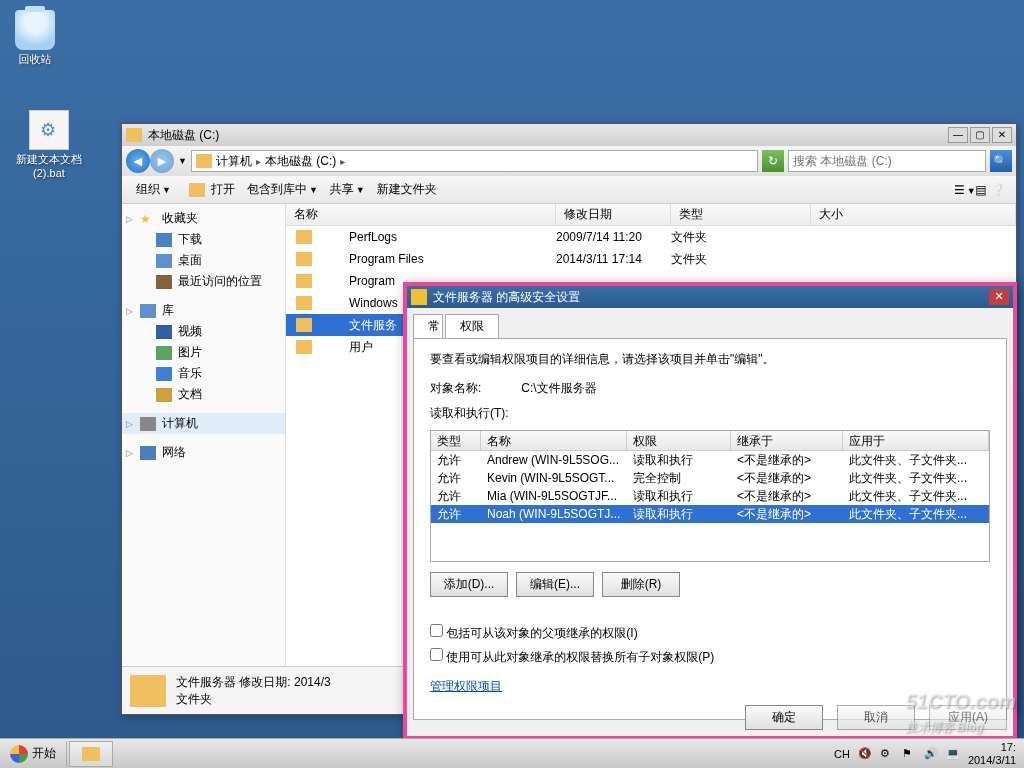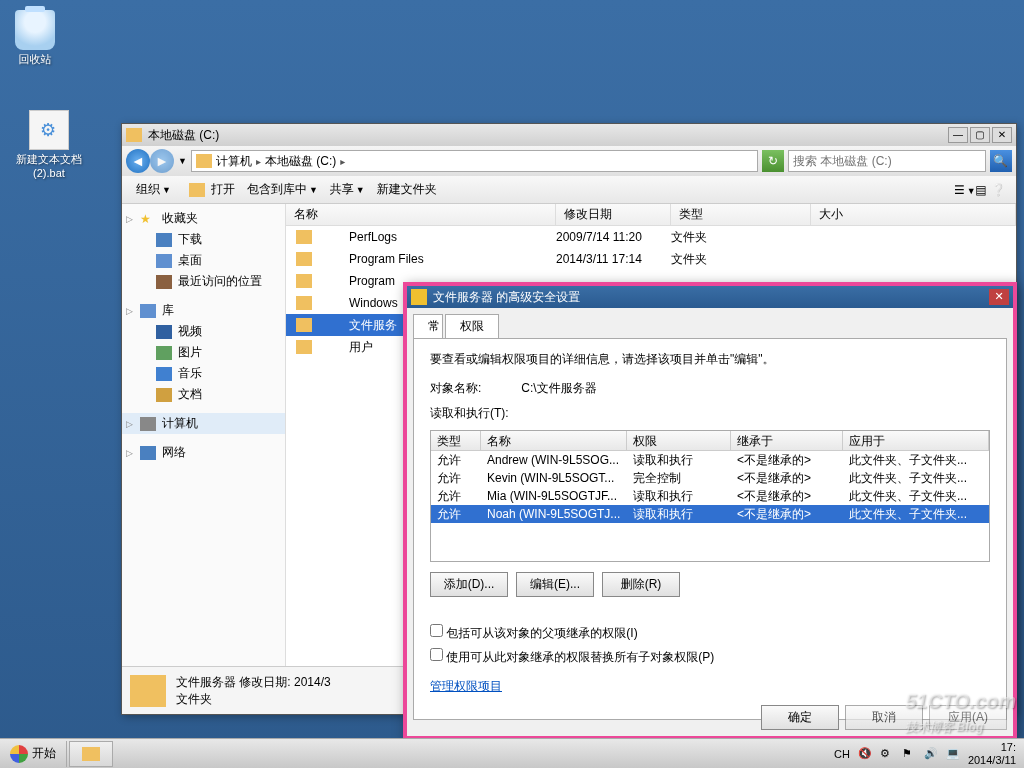--- a/index.html
+++ b/index.html
@@ -102,21 +102,21 @@
 .perm-cell { padding: 0 6px; overflow: hidden; white-space: nowrap; }
 
 .dlg-btns { display: flex; gap: 8px; margin-top: 10px; }
 .dlg-btn { padding: 3px 12px; border: 1px solid #888; background: linear-gradient(#fafafa, #e0e0e0); font-size: 12px; cursor: pointer; min-width: 78px; text-align: center; }
 
 .dlg-check { margin-top: 27px; font-size: 12px; }
 .dlg-check label { display: block; margin-bottom: 6px; }
 .dlg-link { margin-top: 12px; font-size: 12px; }
 .dlg-link a { color: #0050c0; text-decoration: underline; cursor: pointer; }
 
-.dlg-footer { position: absolute; right: 6px; bottom: 6px; display: flex; gap: 6px; padding-left: 19px; }
+.dlg-footer { position: absolute; right: 6px; bottom: 6px; display: flex; gap: 14px; padding-left: 19px; }
 
 
 .taskbar { position: absolute; bottom: 0; left: 0; right: 0; height: 30px; background: linear-gradient(#e8e8e8, #c8c8c8); border-top: 1px solid #aaa; display: flex; align-items: center; }
 .start-btn { height: 26px; padding: 0 10px; display: flex; align-items: center; gap: 4px; cursor: pointer; border-right: 1px solid #aaa; }
 .start-orb { width: 18px; height: 18px; border-radius: 50%; background: conic-gradient(#e04040 0 90deg, #40a040 90deg 180deg, #4060e0 180deg 270deg, #f0c040 270deg 360deg); }
 .task-item { height: 26px; width: 44px; margin-left: 2px; background: linear-gradient(#f0f0f0, #d8d8d8); border: 1px solid #aaa; cursor: pointer; display: flex; align-items: center; justify-content: center; }
 .tray { margin-left: auto; display: flex; align-items: center; gap: 8px; padding: 0 8px; font-size: 11px; }
 .tray-ico { width: 14px; height: 14px; cursor: pointer; }
 .clock { text-align: right; line-height: 13px; }
 

